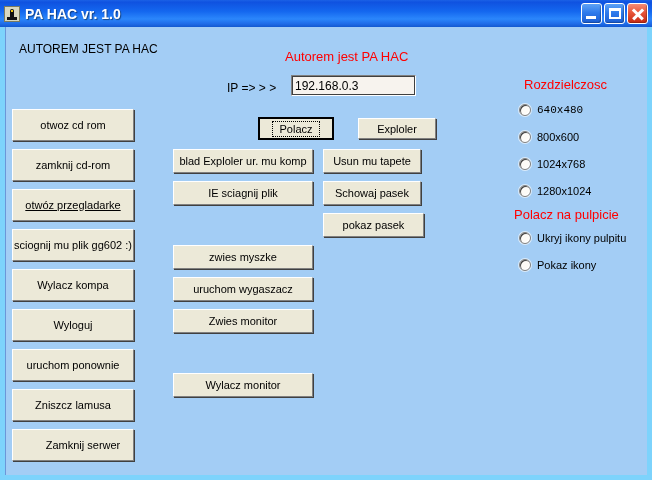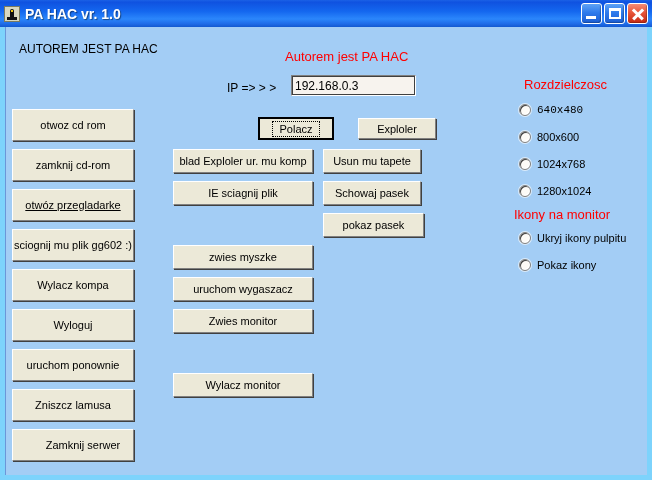--- a/index.html
+++ b/index.html
@@ -237,21 +237,21 @@
     </div>
     <div class="radio-row" style="left:513px;top:131px;">
       <span class="radio-mark"></span>
       <span>1024x768</span>
     </div>
     <div class="radio-row" style="left:513px;top:158px;">
       <span class="radio-mark"></span>
       <span>1280x1024</span>
     </div>
 
-    <div class="lbl lbl-red" style="left:508px;top:180px;font-size:13px;">Ikony na monitor</div>
+    <div class="lbl lbl-red" style="left:508px;top:180px;font-size:13px;">Polacz na pulpicie</div>
 
     <div class="radio-row" style="left:513px;top:205px;">
       <span class="radio-mark"></span>
       <span>Ukryj ikony pulpitu</span>
     </div>
     <div class="radio-row" style="left:513px;top:232px;">
       <span class="radio-mark"></span>
       <span>Pokaz ikony</span>
     </div>
 

